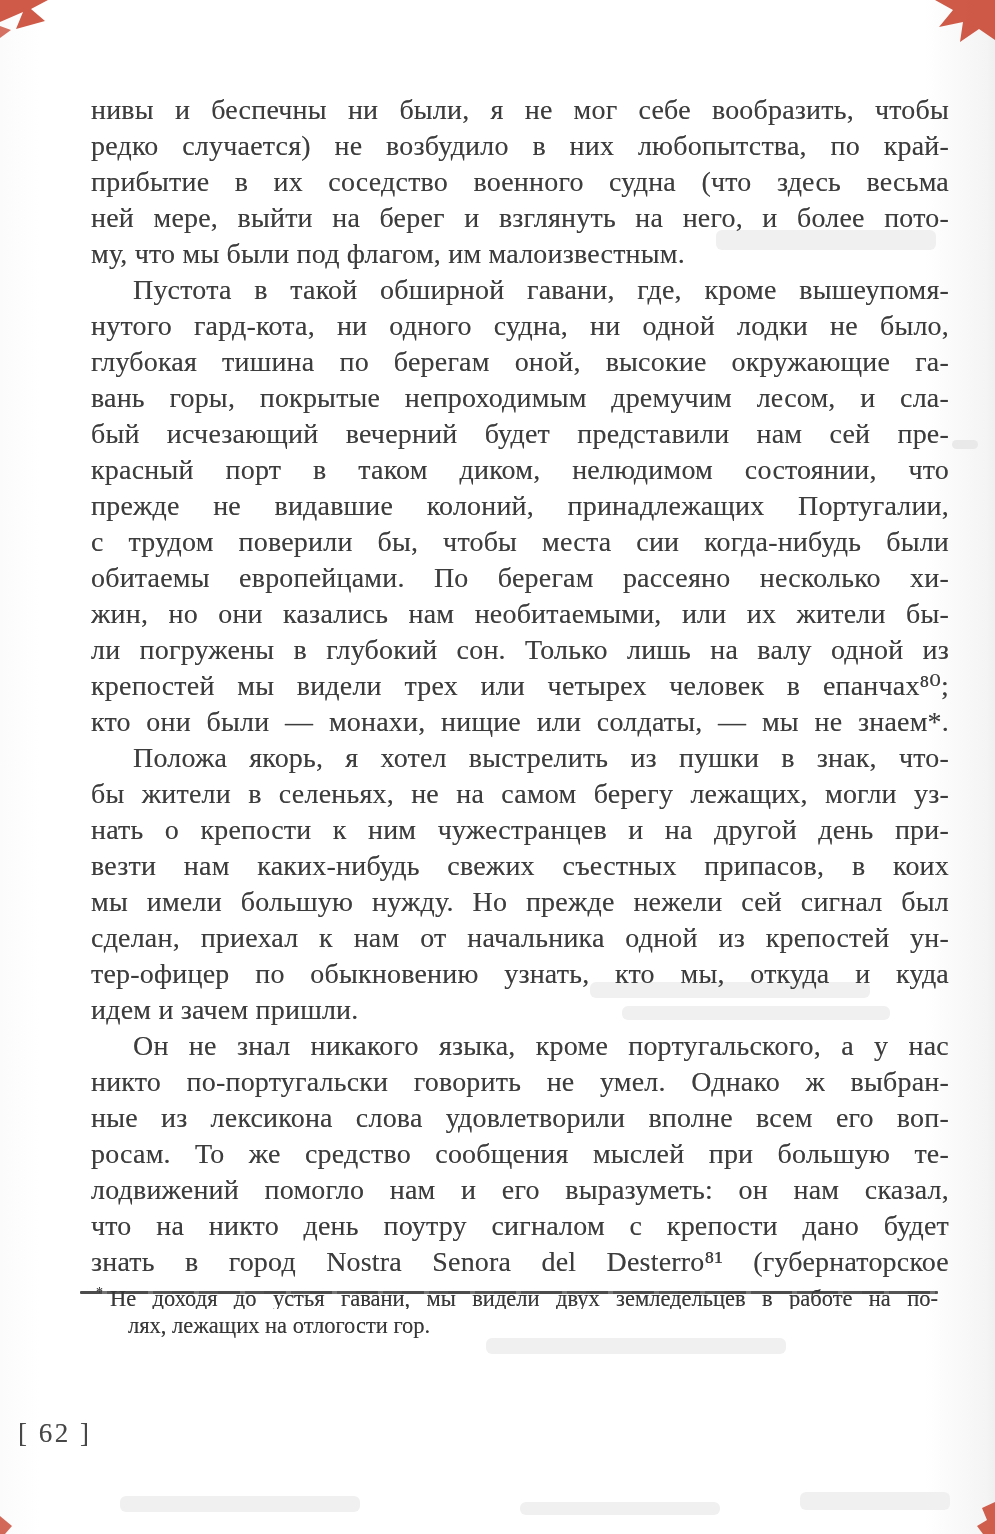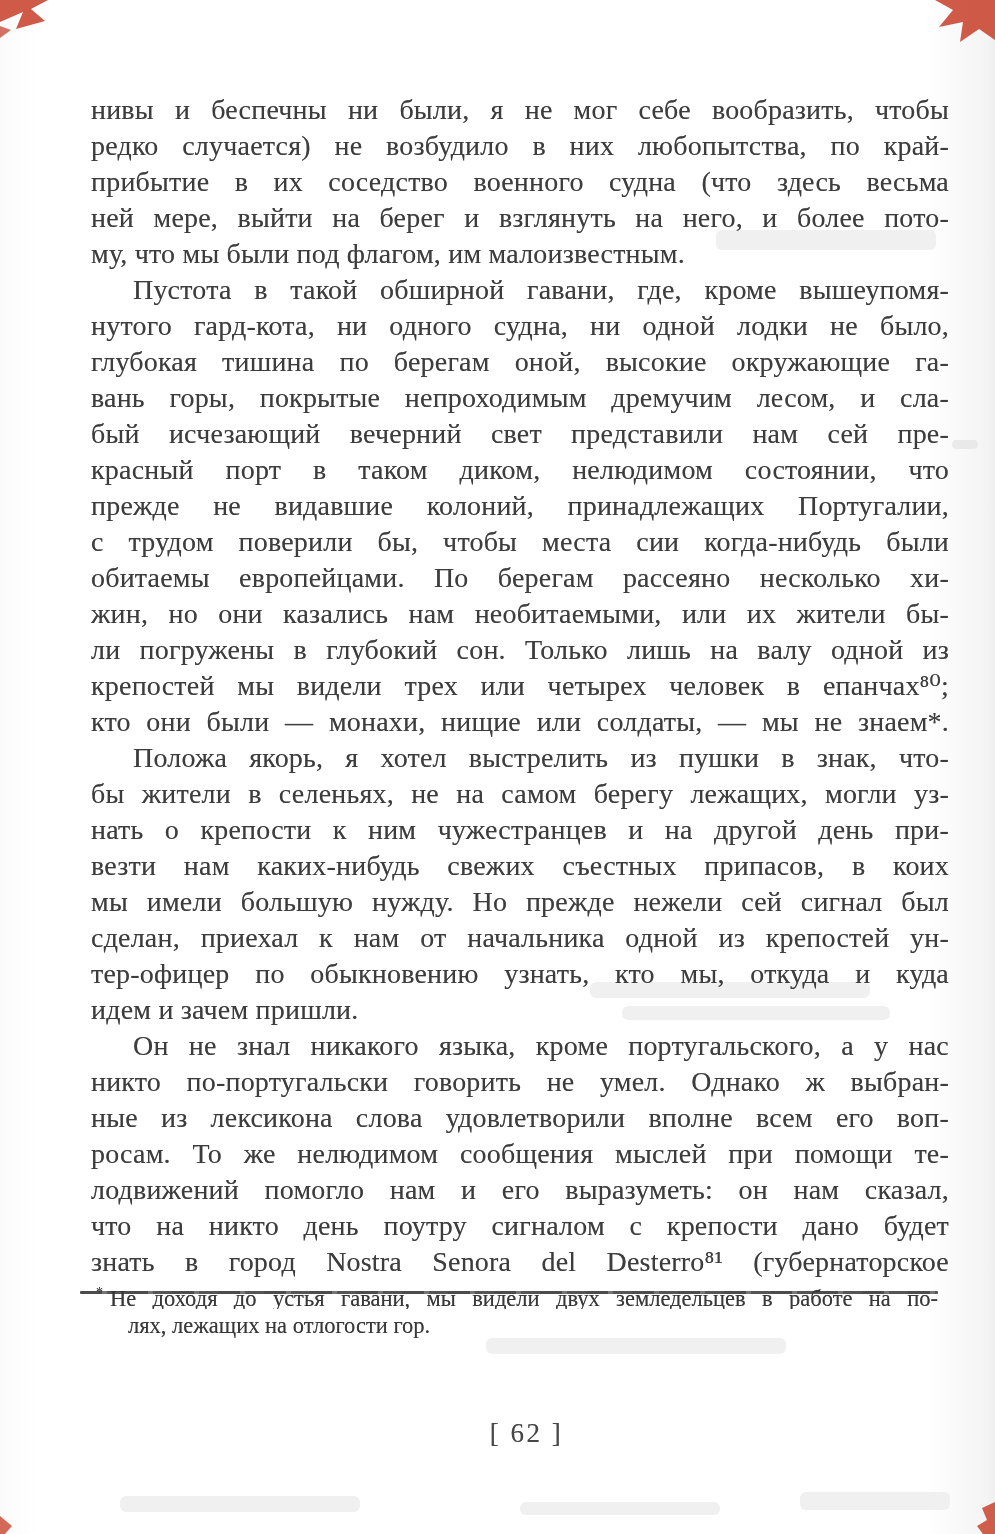--- a/index.html
+++ b/index.html
@@ -49,24 +49,23 @@
   }
   .fn-line.just{text-align-last:justify;}
   .fn-line.fn1{padding-left:16px;}
   .fn-line.fn2{padding-left:48px;}
   .fn-marker{
     vertical-align:super;font-size:.62em;margin-right:7px;
   }
   
   .page-number{
     position:absolute;left:0;right:0;top:1418px;
-    text-align:center;text-indent:18px;
+    text-indent:18px;
     font-size:27px;letter-spacing:2.5px;color:#474747;
     text-shadow:0 0 .5px rgba(40,40,40,.4);
-    margin-left:40px;
   }
   
   .ghost{position:absolute;background:#f0f0f0;border-radius:6px;}
   .ghost.darker{background:#e9e9e9;}
   .edge-mark{position:absolute;}
 </style>
 </head>
 <body>
 
 <div class="page">
@@ -100,21 +99,21 @@
         <div class="line just">редко случается) не возбудило в них любопытства, по край-</div>
         <div class="line just">прибытие в их соседство военного судна (что здесь весьма</div>
         <div class="line just">ней мере, выйти на берег и взглянуть на него, и более пото-</div>
         <div class="line">му, что мы были под флагом, им малоизвестным.</div>
       </div>
       <div class="paragraph indent">
         <div class="line just first">Пустота в такой обширной гавани, где, кроме вышеупомя-</div>
         <div class="line just">нутого гард-кота, ни одного судна, ни одной лодки не было,</div>
         <div class="line just">глубокая тишина по берегам оной, высокие окружающие га-</div>
         <div class="line just">вань горы, покрытые непроходимым дремучим лесом, и сла-</div>
-        <div class="line just">бый исчезающий вечерний свет представили нам сей пре-</div>
+        <div class="line just">бый исчезающий вечерний будет представили нам сей пре-</div>
         <div class="line just">красный порт в таком диком, нелюдимом состоянии, что</div>
         <div class="line just">прежде не видавшие колоний, принадлежащих Португалии,</div>
         <div class="line just">с трудом поверили бы, чтобы места сии когда-нибудь были</div>
         <div class="line just">обитаемы европейцами. По берегам рассеяно несколько хи-</div>
         <div class="line just">жин, но они казались нам необитаемыми, или их жители бы-</div>
         <div class="line just">ли погружены в глубокий сон. Только лишь на валу одной из</div>
         <div class="line just">крепостей мы видели трех или четырех человек в епанчах⁸⁰;</div>
         <div class="line just">кто они были — монахи, нищие или солдаты, — мы не знаем*.</div>
       </div>
       <div class="paragraph indent">
@@ -124,21 +123,21 @@
         <div class="line just">везти нам каких-нибудь свежих съестных припасов, в коих</div>
         <div class="line just">мы имели большую нужду. Но прежде нежели сей сигнал был</div>
         <div class="line just">сделан, приехал к нам от начальника одной из крепостей ун-</div>
         <div class="line just">тер-офицер по обыкновению узнать, кто мы, откуда и куда</div>
         <div class="line">идем и зачем пришли.</div>
       </div>
       <div class="paragraph indent">
         <div class="line just first">Он не знал никакого языка, кроме португальского, а у нас</div>
         <div class="line just">никто по-португальски говорить не умел. Однако ж выбран-</div>
         <div class="line just">ные из лексикона слова удовлетворили вполне всем его воп-</div>
-        <div class="line just">росам. То же нелюдимом сообщения мыслей при помощи те-</div>
+        <div class="line just">росам. То же средство сообщения мыслей при большую те-</div>
         <div class="line just">лодвижений помогло нам и его выразуметь: он нам сказал,</div>
         <div class="line just">что на никто день поутру сигналом с крепости дано будет</div>
         <div class="line just">знать в город Nostra Senora del Desterro⁸¹ (губернаторское</div>
       </div>
     </div>
 
   <div class="footnote-rule"></div>
   <div class="footnote">
     <div class="fn-line fn1 just"><span class="fn-marker">*</span><span>Не доходя до устья гавани, мы видели двух земледельцев в работе на по-</span></div>
     <div class="fn-line fn2">лях, лежащих на отлогости гор.</div>

